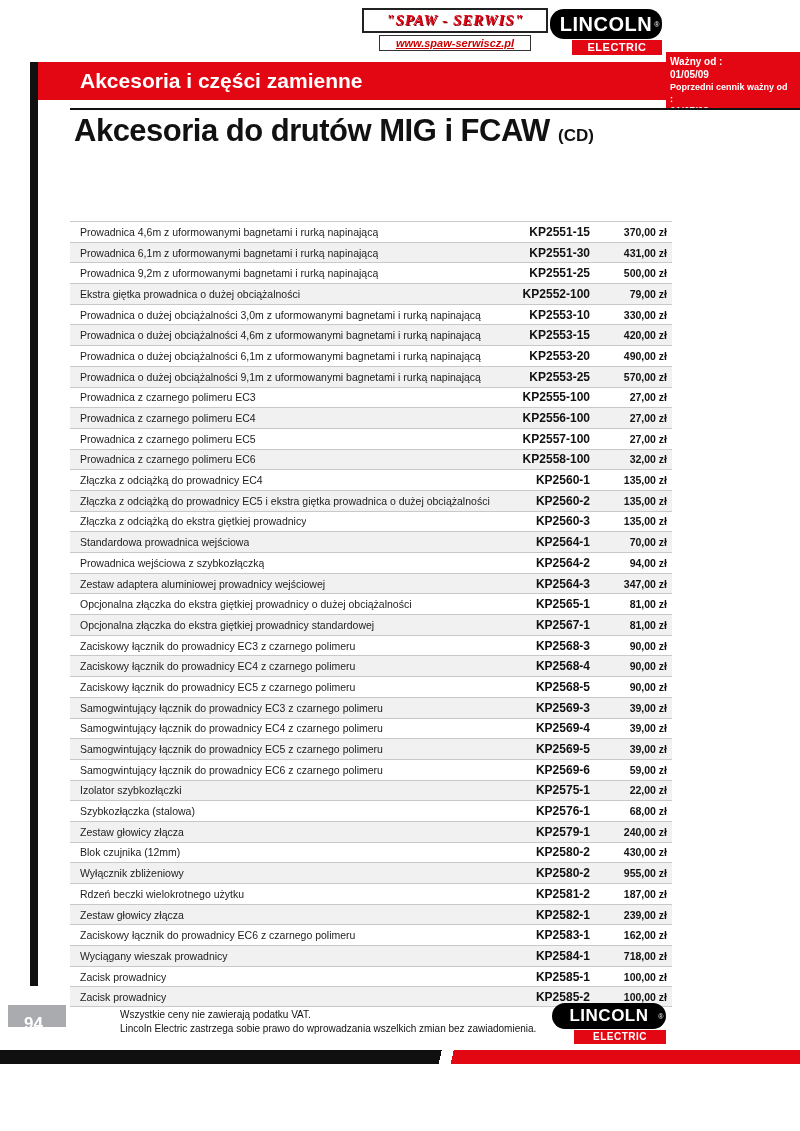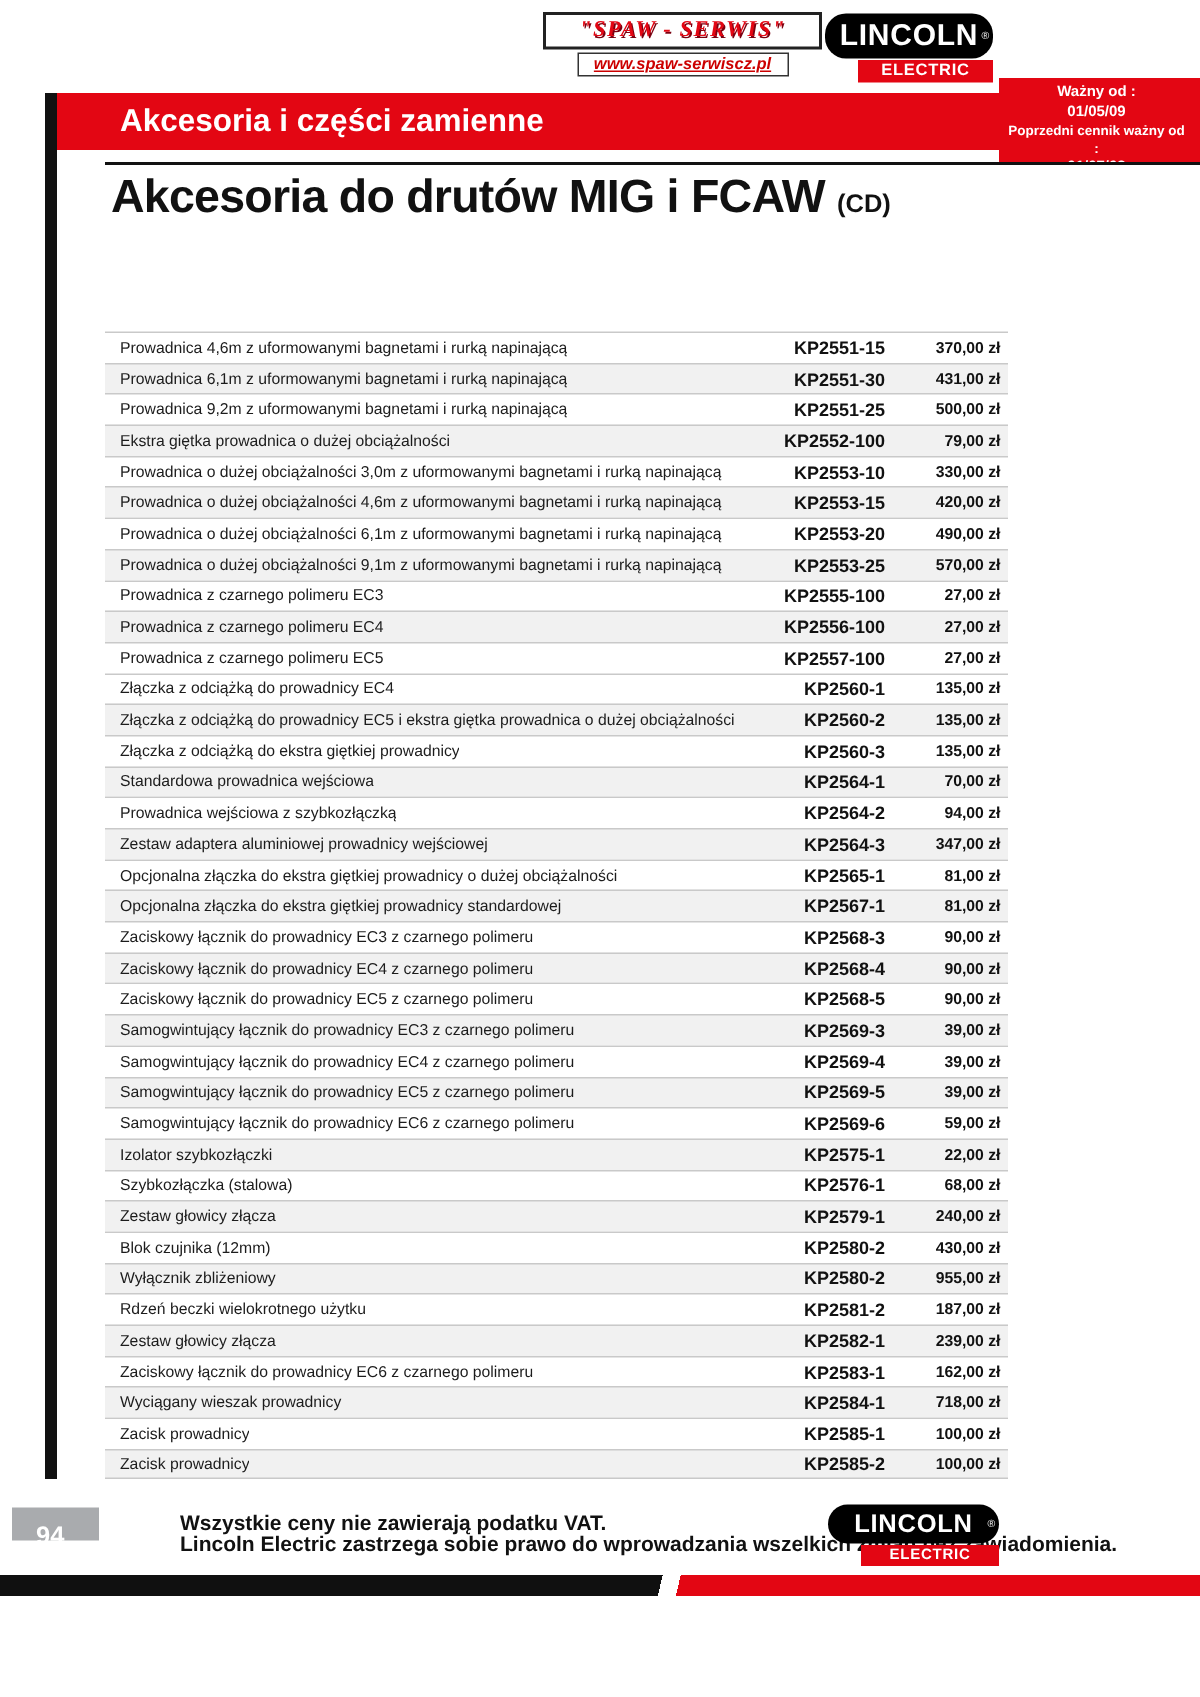--- a/index.html
+++ b/index.html
@@ -11,21 +11,21 @@
 
   
   .spaw-box { position:absolute; left:362px; top:8px; width:186px; text-align:center; }
   .spaw-title {
     border:2px solid #222; color:#e30613; font-weight:bold; font-style:italic;
     font-size:15px; padding:2px 4px; letter-spacing:1px;
     font-family:"Liberation Serif", serif; text-shadow:1px 1px 0 #7a0010;
     background:#fff;
   }
   .spaw-site {
-    margin:2px auto 0; width:141px; border:1px solid #333; color:#cc0000;
+    margin:2px auto 0; width:152px; border:1px solid #333; color:#cc0000;
     font-weight:bold; font-style:italic; font-size:11px; text-decoration:underline;
     padding:1px 2px; background:#fff; cursor:pointer;
   }
   .lincoln-top { position:absolute; left:550px; top:9px; width:112px; }
   .lincoln-black {
     background:#000; color:#fff; font-weight:bold; text-align:center;
     font-size:20px; line-height:30px; height:30px; letter-spacing:0.5px; position:relative;border-radius:14px;
   }
   .lincoln-black .reg { position:absolute; right:2px; top:1px; font-size:7px; font-weight:normal; }
   .lincoln-red {
@@ -35,21 +35,21 @@
   }
 
   
   .left-bar { position:absolute; left:30px; top:62px; width:8px; height:924px; background:#111; }
   .red-header {
     position:absolute; left:38px; top:62px; width:630px; height:38px; background:#e30613;
     color:#fff; font-size:21px; font-weight:bold; line-height:38px; padding-left:42px;
   }
   .date-box {
     position:absolute; right:0; top:52px; width:134px; height:57px; background:#e30613;
-    color:#fff; text-align:center; padding:4px 8px 0 4px; font-weight:bold;
+    color:#fff; text-align:left; padding:4px 8px 0 4px; font-weight:bold;
   }
   .date-box .lbl { font-size:10px; line-height:12px; }
   .date-box .lbl-small { font-size:9px; line-height:12px; }
   .date-box .val { font-size:10px; line-height:13px; font-weight:bold; }
 
   
   .title-rule { position:absolute; left:70px; top:108px; width:730px; height:2px; background:#111; }
   .section-title {
     position:absolute; left:74px; top:113px; font-size:31px; font-weight:bold; color:#111;
     letter-spacing:-0.5px; white-space:nowrap;
@@ -73,21 +73,21 @@
     position:absolute; right:5px; top:50%; transform:translateY(-50%);
     font-size:10.5px; font-weight:bold; color:#111; white-space:nowrap;
   }
 
   
   .page-num-box {
     position:absolute; left:8px; top:1005px; width:58px; height:22px; background:#a9abae;
     color:#fff; font-size:17px; font-weight:bold; line-height:38px; padding-left:16px;
   }
   .footer-notes { position:absolute; left:120px; top:1008px; color:#111; }
-  .footer-notes .n { font-size:14px; font-weight:bold; line-height:14px; }
+  .footer-notes .n { font-size:10px; font-weight:normal; line-height:14px; }
   .lincoln-bottom { position:absolute; left:552px; top:1003px; width:114px; }
   .lincoln-bottom .lincoln-black { font-size:17px; height:26px; line-height:26px; }
   .lincoln-bottom .lincoln-red { width:92px; height:14px; font-size:10px; line-height:14px; }
   .bottom-stripe {
     position:absolute; left:0; top:1050px; width:800px; height:14px;
     background:linear-gradient(103deg, #101010 0%, #101010 55%, #ffffff 55%, #ffffff 56.5%, #e30613 56.5%, #e30613 100%);
   }
 </style>
 </head>
 <body>
@@ -172,20 +172,25 @@
       <div class="row alt">
         <div class="c-name">Prowadnica z czarnego polimeru EC4</div>
         <div class="c-code">KP2556-100</div>
         <div class="c-price">27,00 zł</div>
       </div>
       <div class="row">
         <div class="c-name">Prowadnica z czarnego polimeru EC5</div>
         <div class="c-code">KP2557-100</div>
         <div class="c-price">27,00 zł</div>
       </div>
+      <div class="row alt">
+        <div class="c-name">Prowadnica z czarnego polimeru EC6</div>
+        <div class="c-code">KP2558-100</div>
+        <div class="c-price">32,00 zł</div>
+      </div>
       <div class="row">
         <div class="c-name">Złączka z odciążką do prowadnicy EC4</div>
         <div class="c-code">KP2560-1</div>
         <div class="c-price">135,00 zł</div>
       </div>
       <div class="row alt">
         <div class="c-name">Złączka z odciążką do prowadnicy EC5 i ekstra giętka prowadnica o dużej obciążalności</div>
         <div class="c-code">KP2560-2</div>
         <div class="c-price">135,00 zł</div>
       </div>

